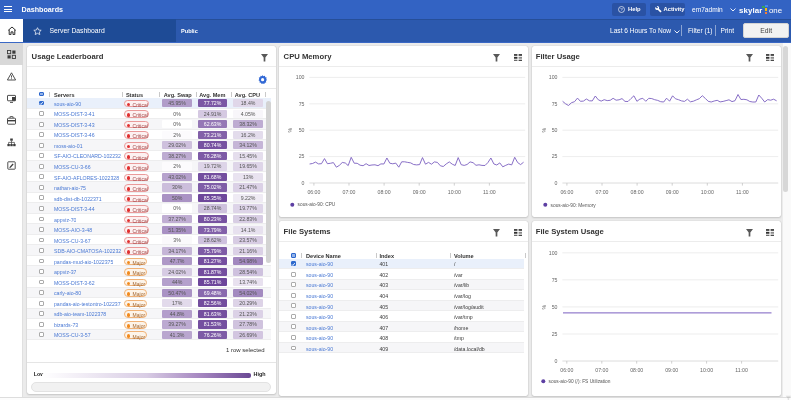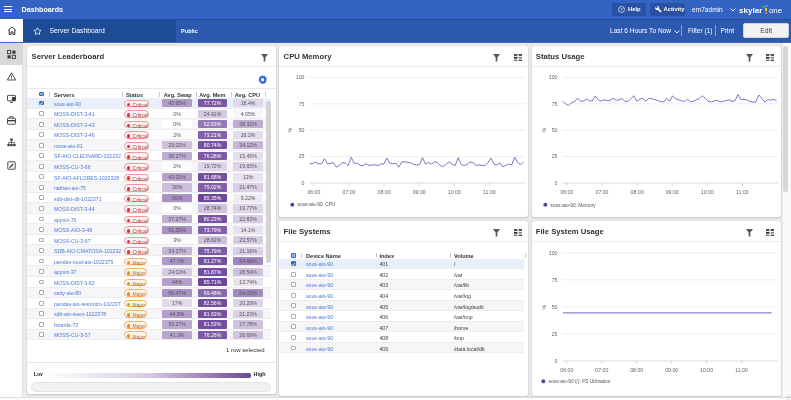--- a/index.html
+++ b/index.html
@@ -137,21 +137,21 @@
       </div>
   <div style="position:absolute;left:7px;top:117.5px">
         <svg width="9" height="9" viewBox="0 0 9 9">
           <rect x="0.8" y="0.8" width="7.4" height="7.4" rx="0.6" fill="none" stroke="#3c3c3c" stroke-width="0.9"></rect>
           <path d="M2.6 5.9 L5.6 2.6 L6.6 3.5 L3.6 6.7 L2.4 6.9 Z" fill="#3c3c3c"></path>
         </svg>
       </div>
 </div>
 
 <div class="widget" style="left:27.4px;top:46px;width:248.2px;height:348px">
-  <span class="wtitle">Server Leaderboard</span>
+  <span class="wtitle">Usage Leaderboard</span>
   <span style="position:absolute;left:233.3px;top:8.1px">
         <svg width="7" height="7.6" viewBox="0 0 7 7.6">
           <path d="M0 0 H7 L4.35 3.6 V7.6 H2.65 V3.6 Z" fill="#585858"></path>
         </svg>
       </span>
   <span style="position:absolute;left:230.6px;top:29.3px">
         <svg width="9" height="9" viewBox="0 0 9 9">
           <path fill="#3168d5" d="M4.5 0 L5.4 1.2 L6.9 0.8 L7.3 2.2 L8.7 2.6 L8.2 4 L9 5 L7.9 6 L8.2 7.4 L6.8 7.7 L6.3 9 L4.9 8.5 L3.6 9 L3 7.7 L1.5 7.5 L1.7 6 L0.5 5.2 L1.3 4 L0.8 2.6 L2.2 2.2 L2.6 0.8 L4 1.3 Z"></path>
           <circle cx="4.6" cy="4.7" r="1.6" fill="#fff"></circle>
         </svg>
@@ -480,21 +480,21 @@
         <line x1="210.4" y1="137" x2="210.4" y2="139.6" stroke="#c4c4c4" stroke-width="0.8"></line>
         <text x="210.4" y="147.6" text-anchor="middle" class="ax">11:00</text>
         <text x="13.5" y="86.5" class="ax" transform="rotate(-90 13.5 86.5)">%</text>
         <polyline points="30.6,118.0 33.6,117.5 36.5,116.1 39.5,117.9 42.5,117.7 45.5,112.6 48.4,117.7 51.4,117.3 54.4,116.6 57.4,121.2 60.3,119.4 63.3,116.5 66.3,117.0 69.2,119.6 72.2,111.3 75.2,117.2 78.2,117.3 81.1,119.2 84.1,119.7 87.1,117.7 90.0,119.5 93.0,119.0 96.0,118.8 99.0,119.7 101.9,117.9 104.9,118.0 107.9,112.0 110.8,117.2 113.8,117.8 116.8,117.1 119.8,121.2 122.7,115.8 125.7,115.8 128.7,116.4 131.7,116.9 134.6,118.5 137.6,118.9 140.6,118.6 143.5,111.6 146.5,118.2 149.5,116.4 152.5,118.2 155.4,115.9 158.4,116.4 161.4,119.8 164.3,120.5 167.3,117.9 170.3,115.9 173.3,118.2 176.2,119.5 179.2,111.6 182.2,118.7 185.2,119.4 188.1,118.5 191.1,115.9 194.1,116.7 197.0,119.3 200.0,118.8 203.0,119.4 206.0,119.5 208.9,116.6 211.9,112.0 214.9,118.0 217.8,119.0 220.8,116.9 223.8,120.8 226.8,119.3 229.7,118.1 232.7,118.9 235.7,111.3 238.7,116.6 241.6,118.6 244.6,116.2" fill="none" stroke="#7a5fc0" stroke-width="0.9" stroke-linejoin="round"></polyline>
         <circle cx="13.3" cy="158.7" r="2" fill="#5d3fa3"></circle>
         <text x="18.6" y="160.5" class="lg">sous-aio-90: CPU</text>
       </svg>
 </div>
 
 <div class="widget" style="left:531.6px;top:46px;width:249px;height:171.4px">
-  <span class="wtitle">Status Usage</span>
+  <span class="wtitle">Filter Usage</span>
   <div style="position:absolute;left:0;top:19.5px;width:249px;height:1px;background:#ececec"></div>
   <span style="position:absolute;left:214.2px;top:8.1px">
         <svg width="7" height="7.6" viewBox="0 0 7 7.6">
           <path d="M0 0 H7 L4.35 3.6 V7.6 H2.65 V3.6 Z" fill="#585858"></path>
         </svg>
       </span>
   <span style="position:absolute;left:234.4px;top:7.8px">
         <svg width="8" height="7.6" viewBox="0 0 8 7.6">
           <rect x="0" y="0" width="3.4" height="1.9" fill="#4a4a4a"></rect>
           <rect x="4.6" y="0" width="3.4" height="1.9" fill="#4a4a4a"></rect>

